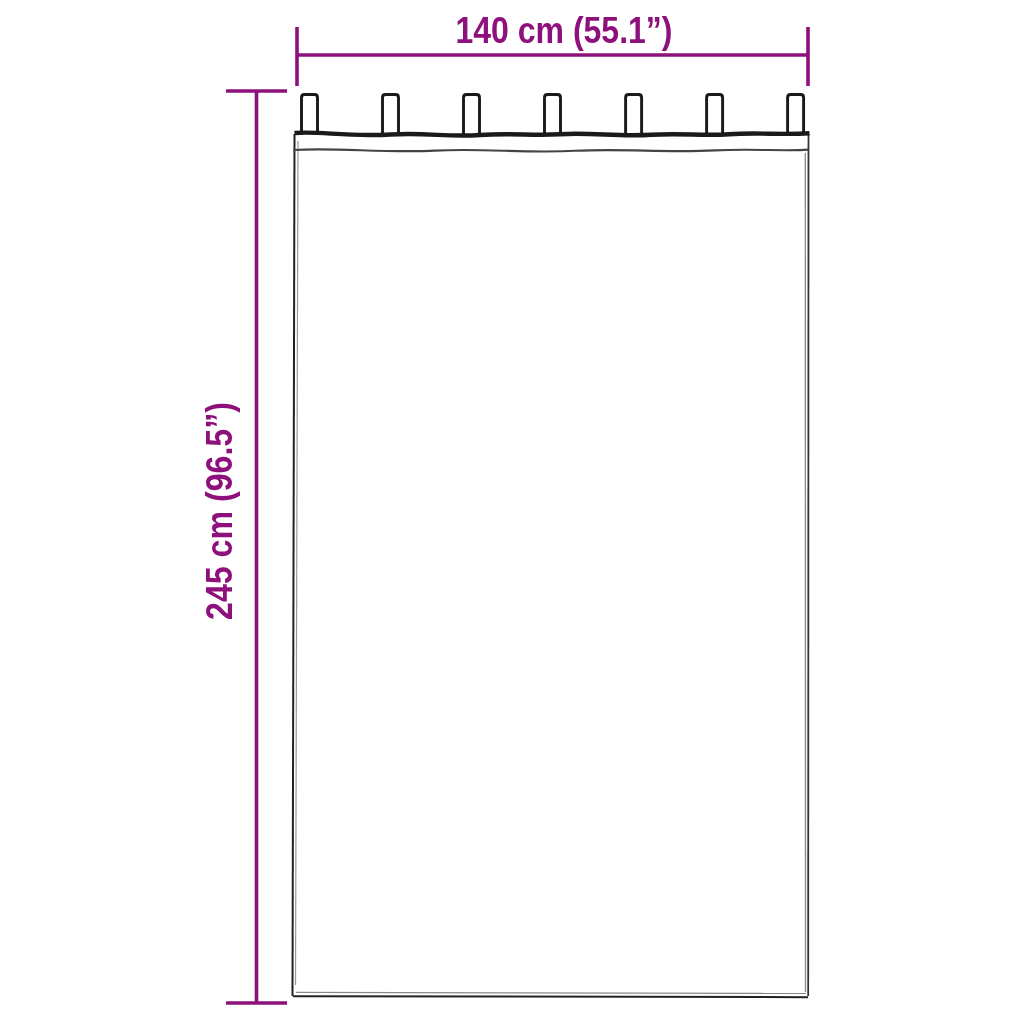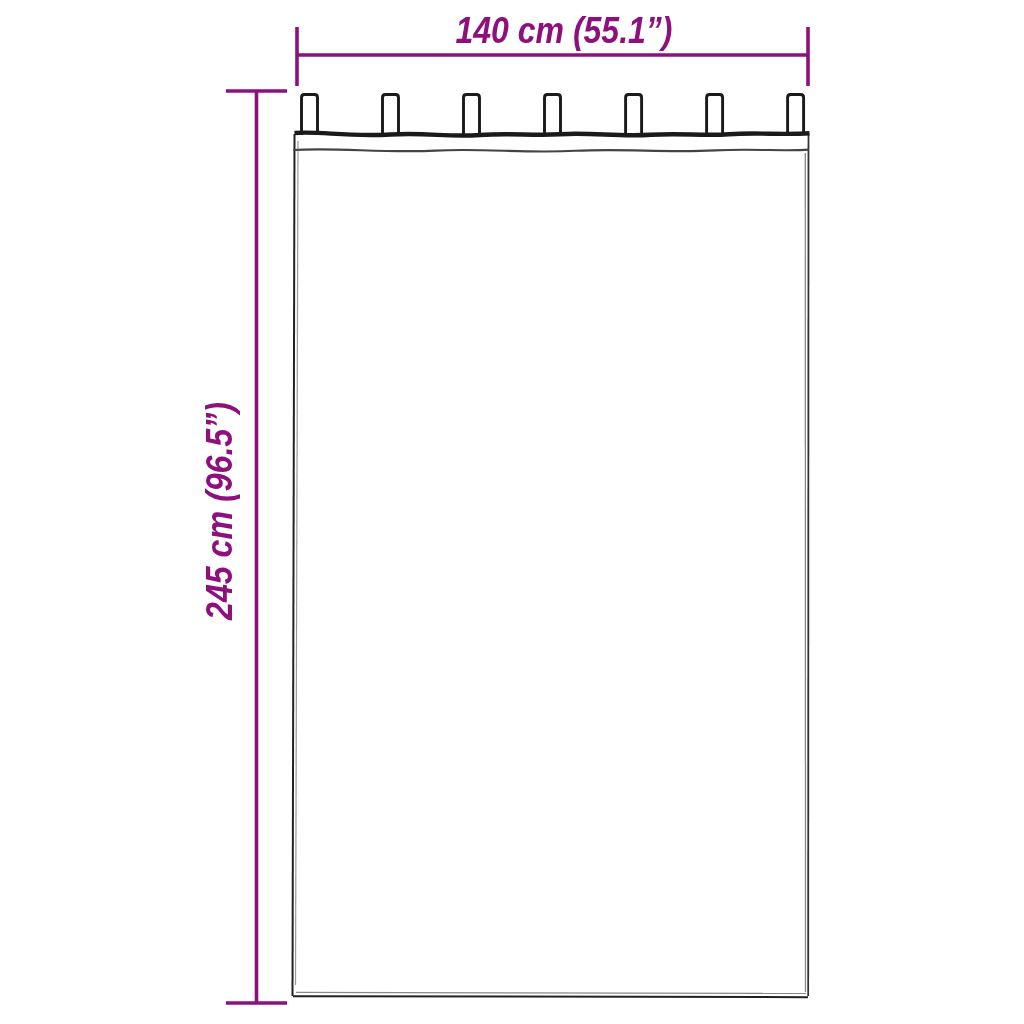--- a/index.html
+++ b/index.html
@@ -1,16 +1,16 @@
 <!DOCTYPE html>
 <html><head>
 <meta charset="utf-8">
 <style>
   html,body{margin:0;padding:0;background:#ffffff;}
-  .page{position:relative;width:1024px;height:1024px;background:#fca5a5;overflow:hidden;font-style:italic;}
+  .page{position:relative;width:1024px;height:1024px;background:#fca5a5;overflow:hidden;}
   svg{position:absolute;left:0;top:0;}
   text{font-family:"Liberation Sans", sans-serif;font-weight:bold;fill:#8E107C;}
 </style>
 </head>
 <body>
 <div class="page">
 <svg width="1024" height="1024" viewBox="0 0 1024 1024">
 
   <rect x="0" y="0" width="1024" height="1024" fill="#ffffff"></rect>
 

